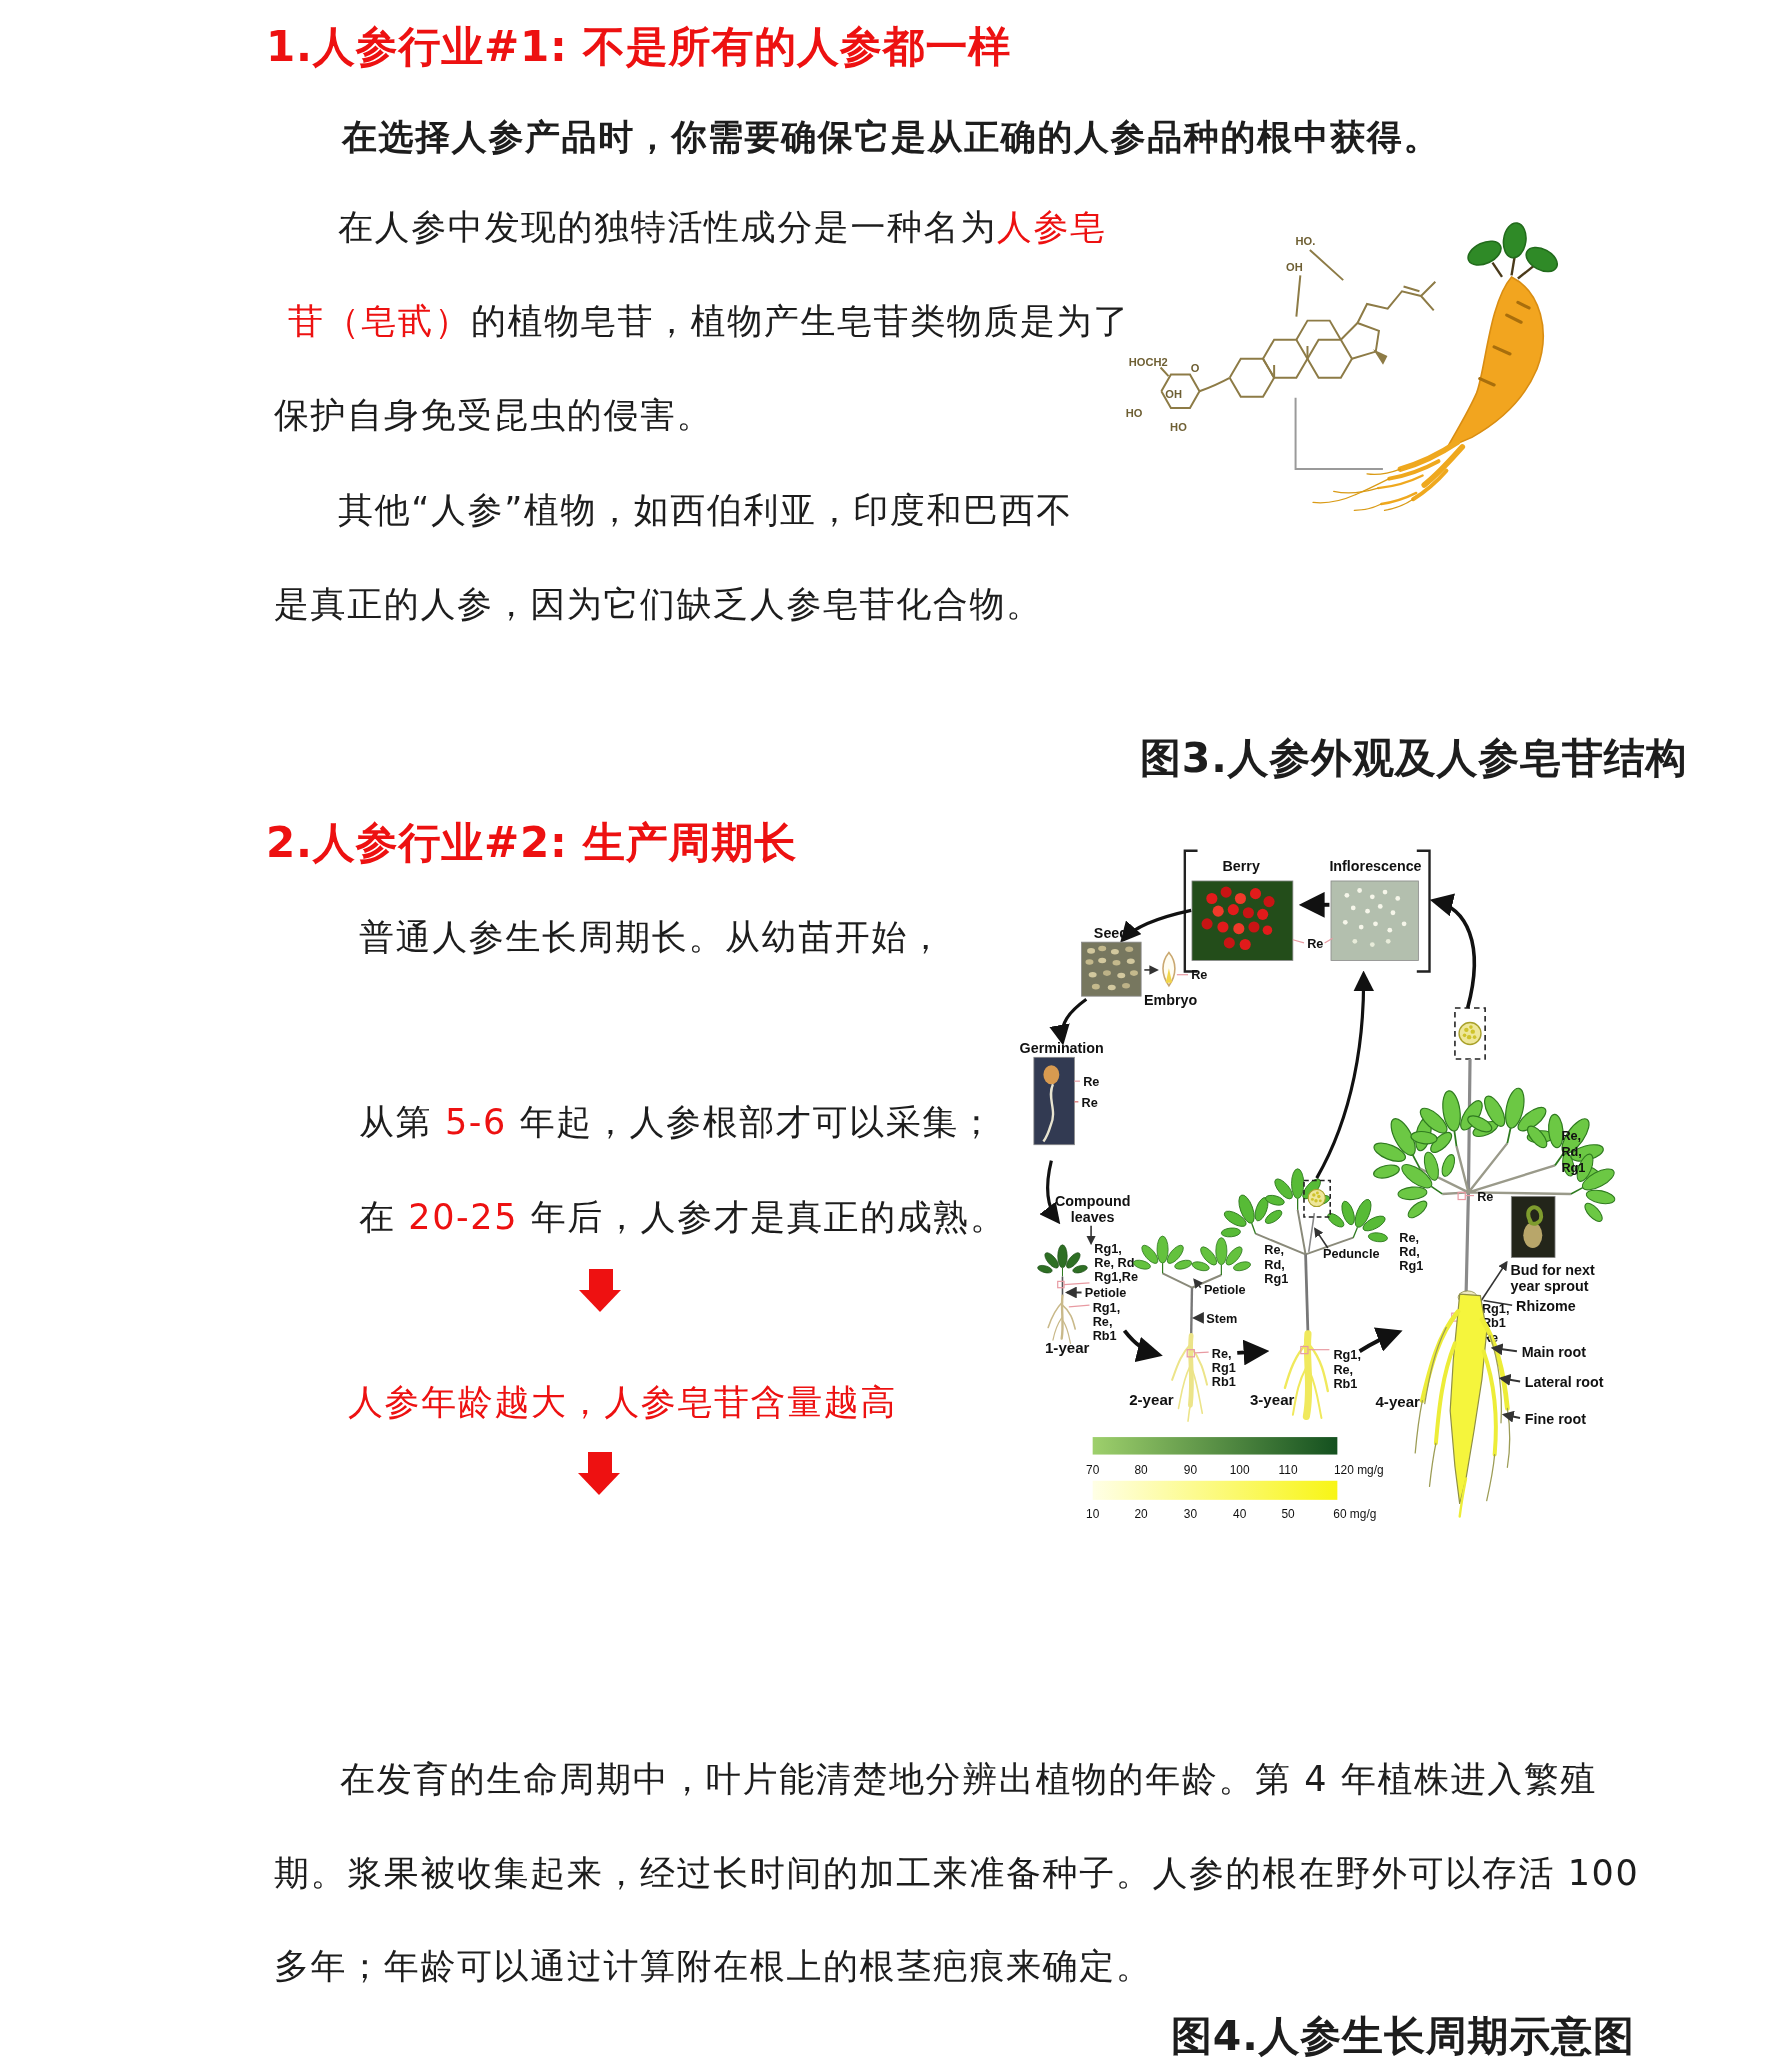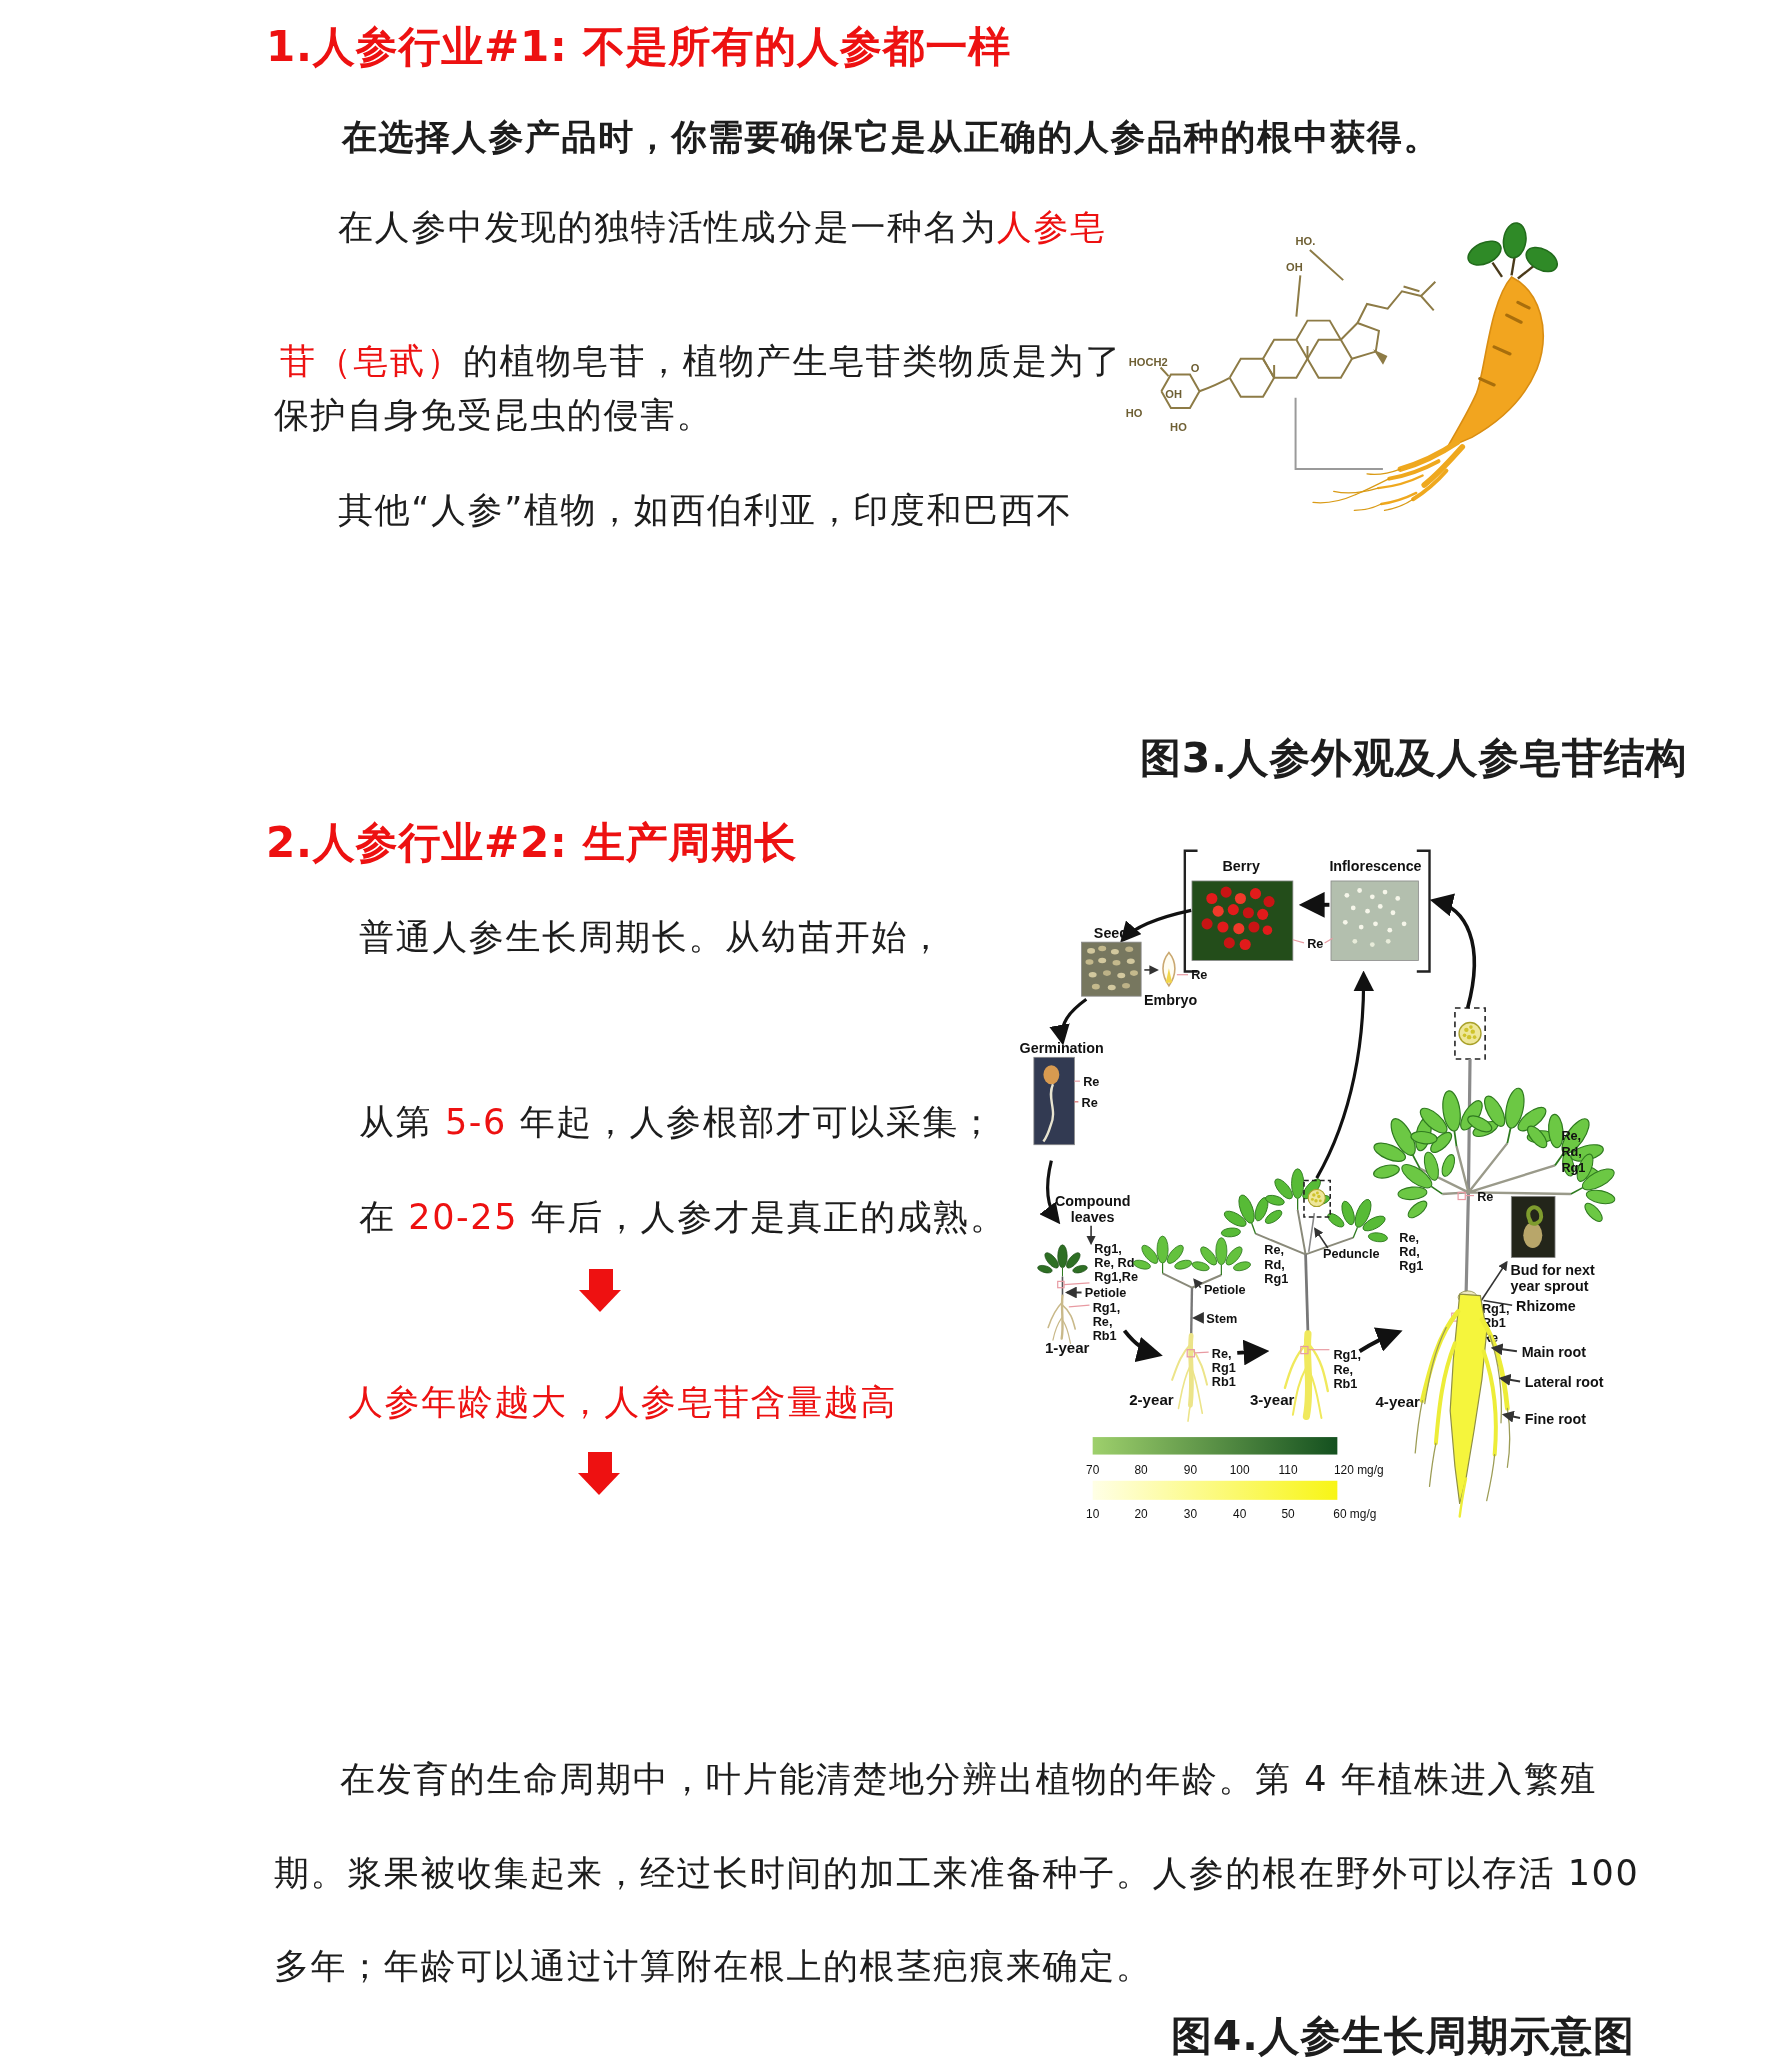--- a/index.html
+++ b/index.html
@@ -24,24 +24,25 @@
 </style>
 </head>
 <body>
 
 <div class="page">
 
   <div class="t h" style="left:266px;top:24px;">1.人参行业#1: 不是所有的人参都一样</div>
   <div class="t b" style="left:342px;top:118px;">在选择人参产品时，你需要确保它是从正确的人参品种的根中获得。</div>
 
   <div class="t" style="left:338px;top:208px;text-align:right;"><span>在人参中发现的独特活性成分是一种名为</span><span class="red">人参皂</span></div>
-  <div class="t" style="left:280px;top:302px;margin-top:40px;"><span class="red">苷（皂甙）</span><span>的植物皂苷，植物产生皂苷类物质是为了</span></div>
+  <div class="t" style="left:288px;top:302px;"><span class="red">苷（皂甙）</span><span>的植物皂苷，植物产生皂苷类物质是为了</span></div>
   <div class="t" style="left:274px;top:396px;">保护自身免受昆虫的侵害。</div>
 
   <div class="t" style="left:338px;top:491px;">其他“人参”植物，如西伯利亚，印度和巴西不</div>
+  <div class="t" style="left:274px;top:585px;">是真正的人参，因为它们缺乏人参皂苷化合物。</div>
 
 
   <div class="t cap" style="left:1140px;top:736px;">图3.人参外观及人参皂苷结构</div>
 
   <svg class="chem" style="left:1105px;top:183px;" width="532" height="334" viewBox="0 0 670 420">
     <g fill="none" stroke="#8d7b46" stroke-width="2.5">
       <polyline points="157,245 171,221 199,221 213,245 199,269 171,269 157,245"></polyline>
       <polyline points="199,221 213,197 241,197 255,221 241,245 213,245 199,221"></polyline>
       <polyline points="255,221 269,197 297,197 311,221 297,245 269,245 255,221"></polyline>
       <polyline points="241,197 255,173 283,173 297,197"></polyline>

